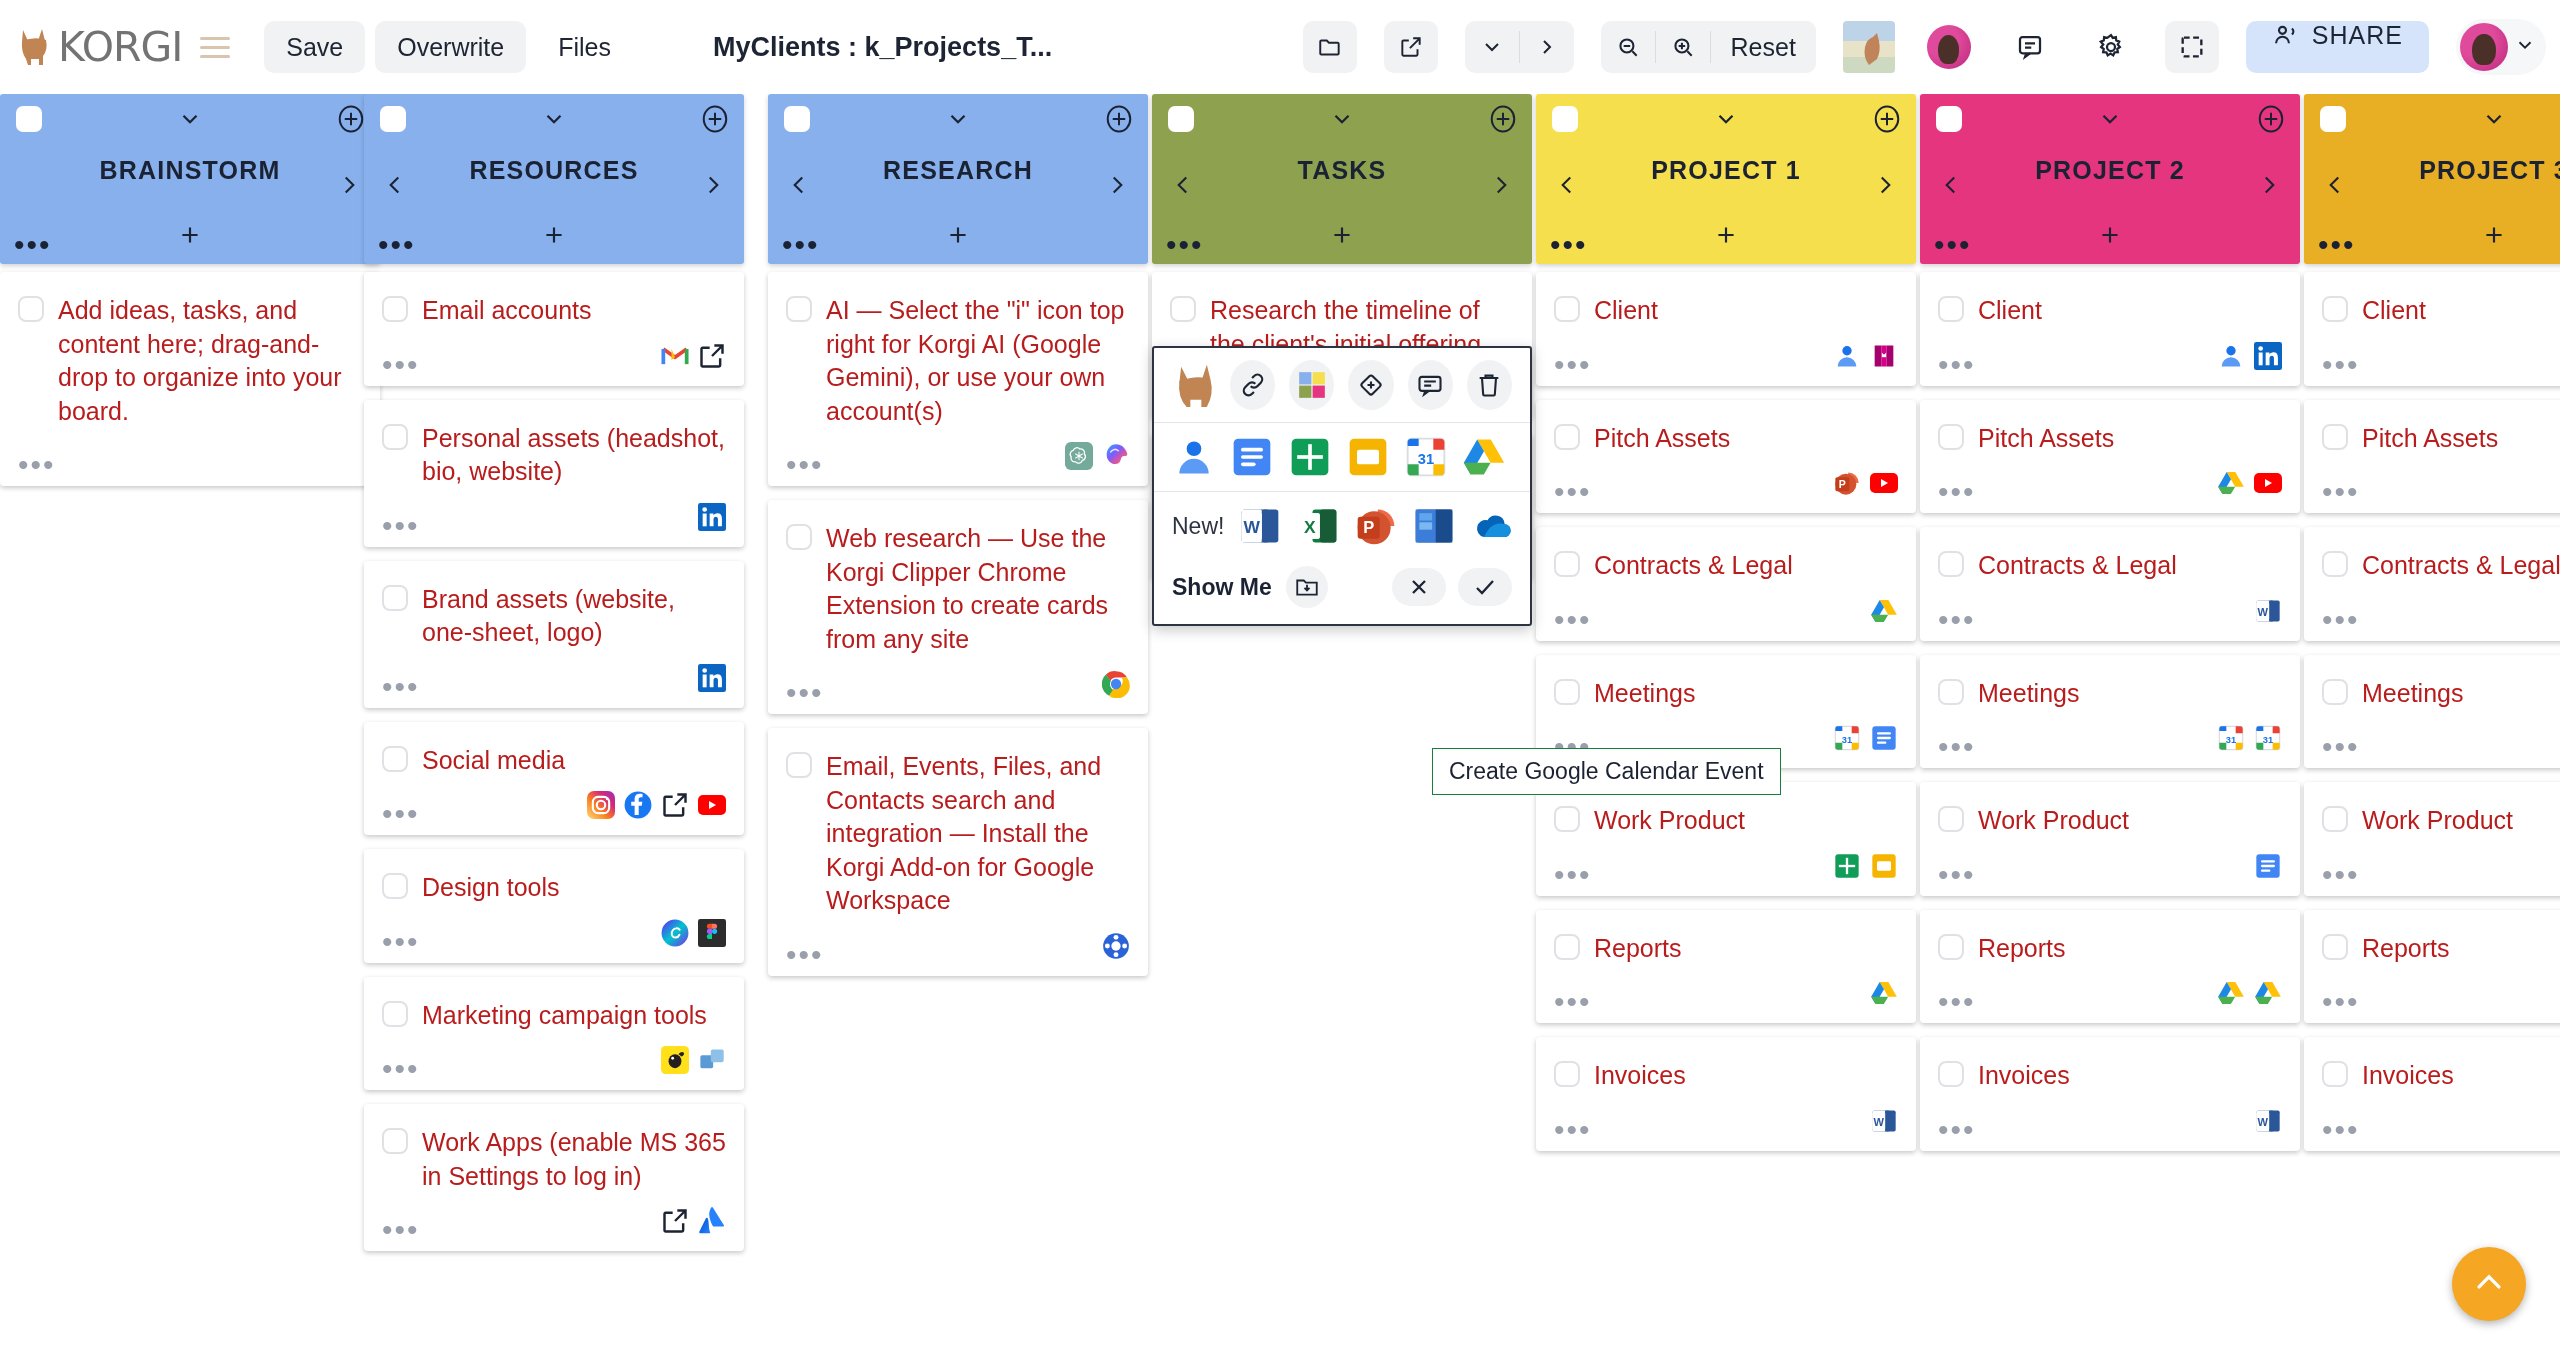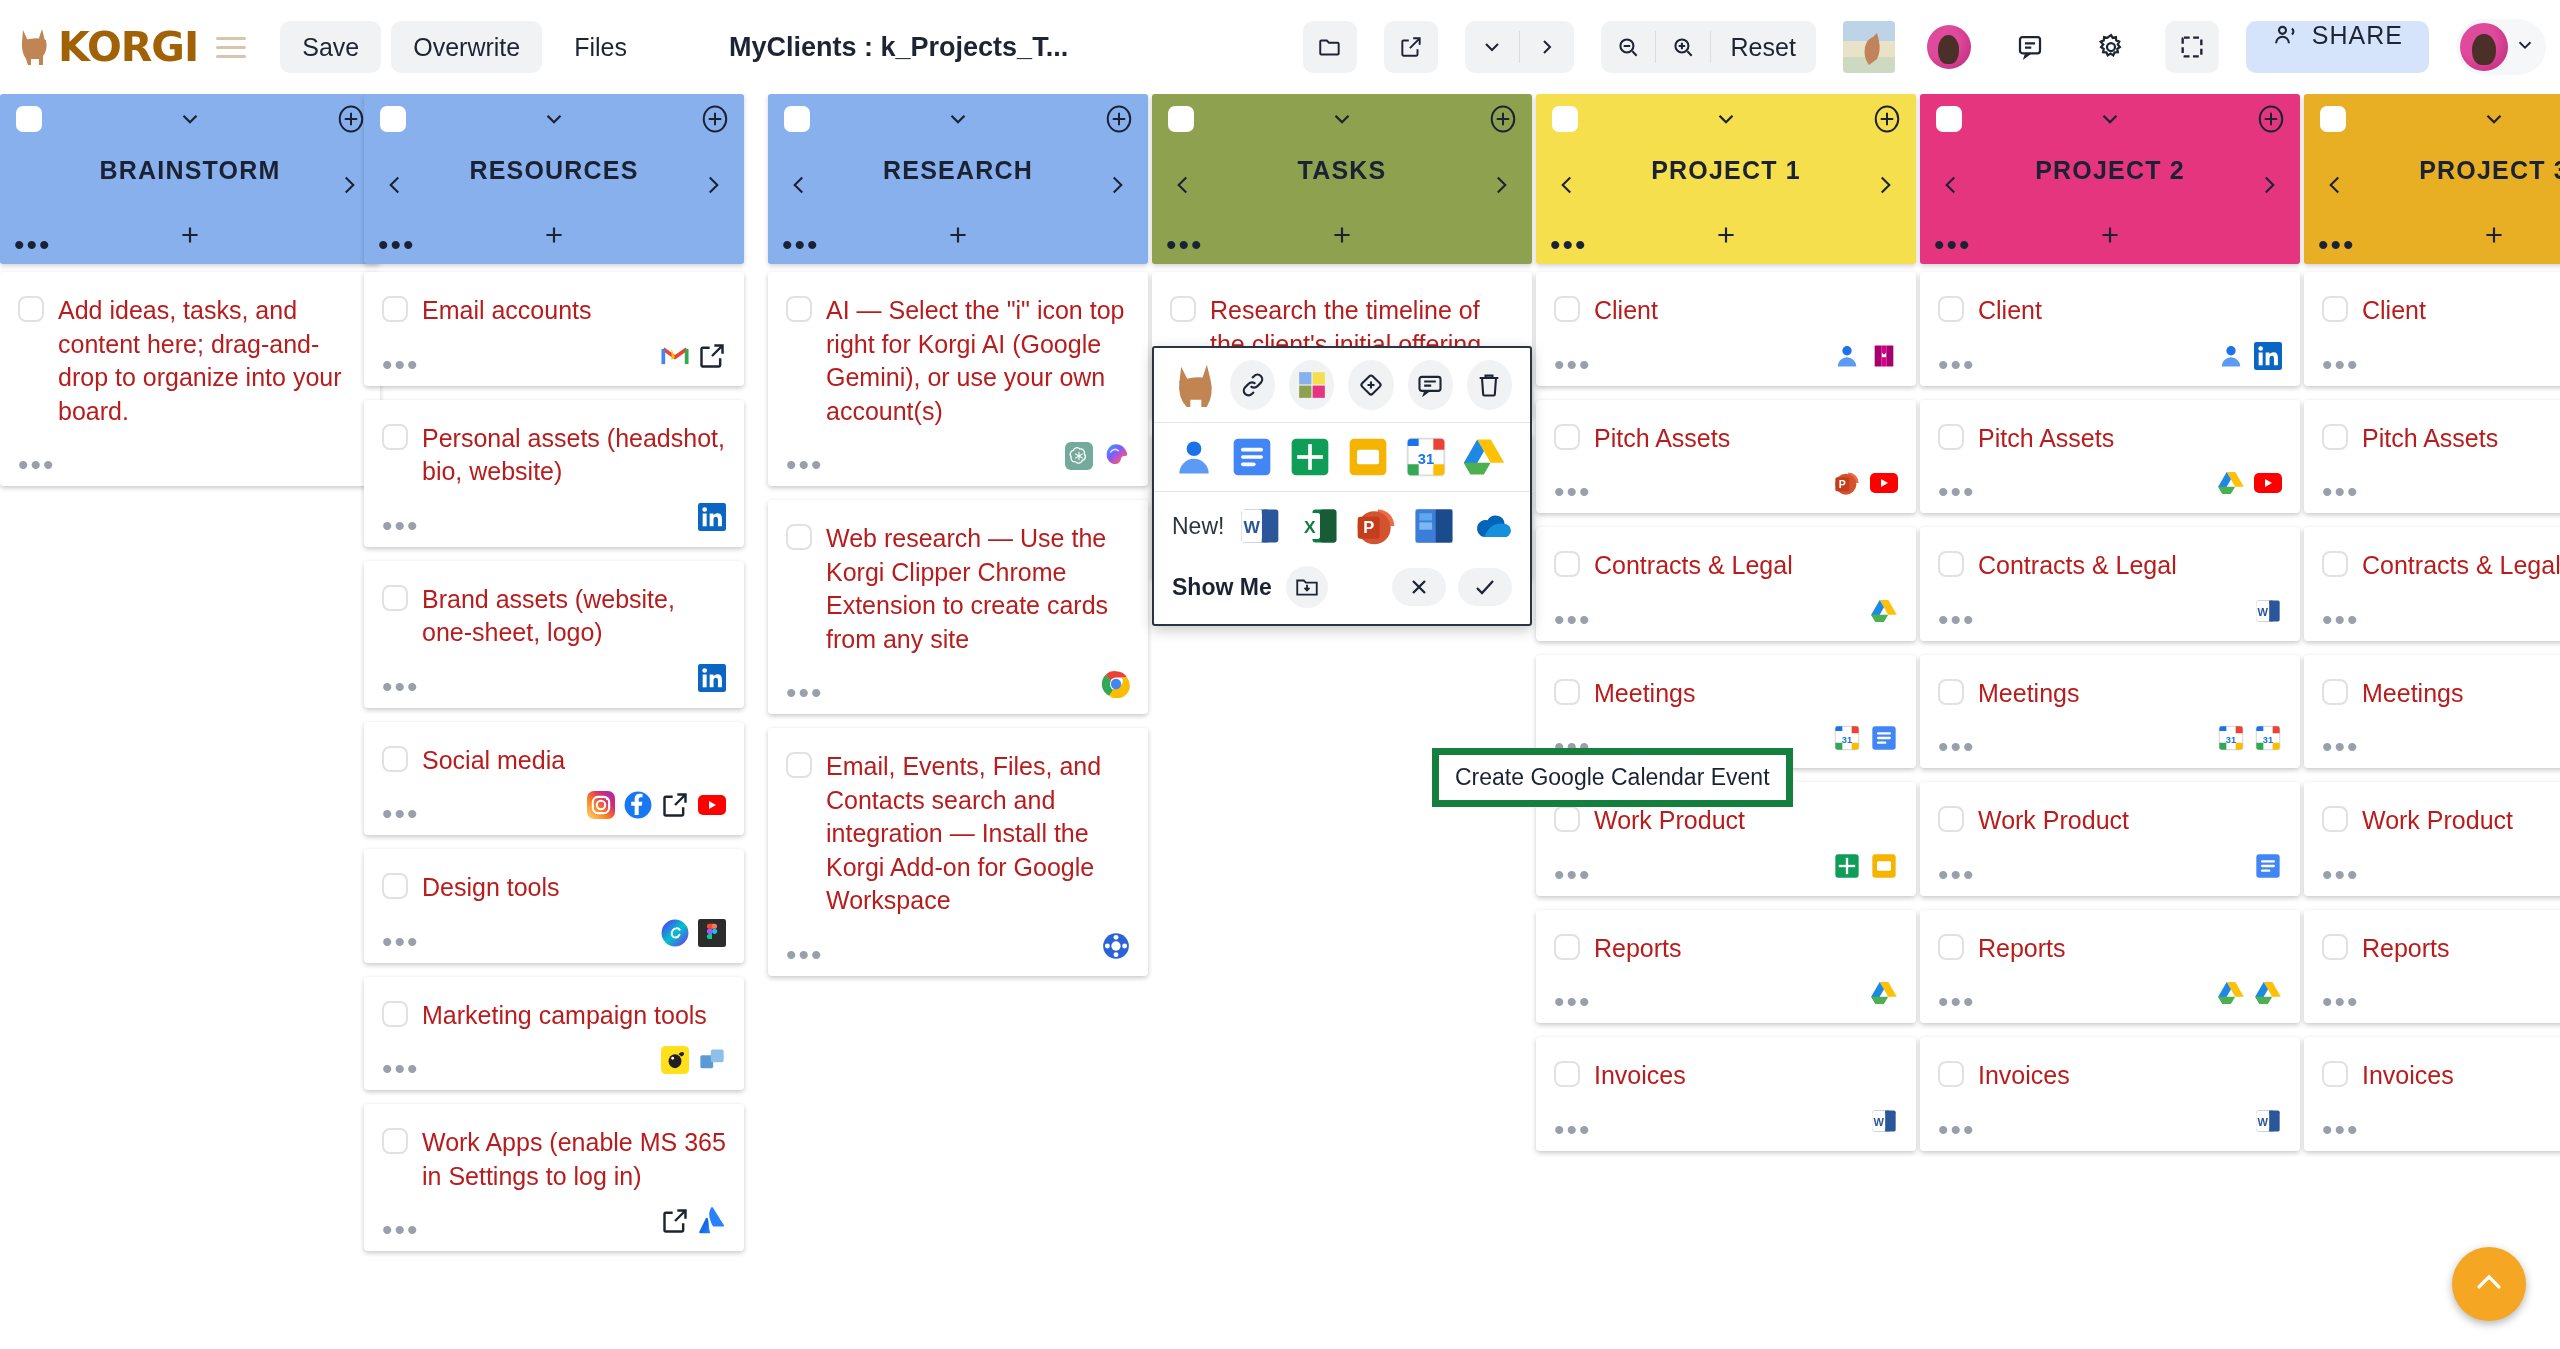--- a/index.html
+++ b/index.html
@@ -14,22 +14,22 @@
   .topbar {
     position: absolute; top: 0; left: 0;
     width: 2560px; height: 94px;
     background: #fff;
     display: flex; align-items: center;
     z-index: 40;
   }
   .logo-wrap { display: flex; align-items: center; margin-left: 18px; gap: 6px; }
   .logo-dog { width: 34px; height: 38px; position: relative; }
   .logo-text {
-    font-size: 41px; font-weight: bold; letter-spacing: -1px;
-    color: #a16207; font-family: "DejaVu Sans", sans-serif;
+    font-size: 41px; font-weight: normal; letter-spacing: -1px;
+    color: #737373; font-family: "DejaVu Sans", sans-serif;
   }
   .hamburger { margin-left: 18px; display: flex; flex-direction: column; gap: 6px; cursor: pointer; }
   .hamburger span { display: block; width: 30px; height: 3px; background: #d9c4ae; border-radius: 2px; }
 
   .tb-btn {
     height: 52px; padding: 0 22px; display: flex; align-items: center;
     font-size: 25px; color: #1d2433; border: none; background: #f1f2f4;
     border-radius: 10px; cursor: pointer; font-family: "Liberation Sans", sans-serif;
   }
   .tb-btn.plain { background: transparent; }
@@ -149,21 +149,21 @@
   }
   .pop-sq { width: 44px; height: 44px; cursor: pointer; display:block; }
   .new-label { font-size: 23px; color: #2d3340; }
   .showme { font-size: 23px; font-weight: bold; color: #1b2233; }
   .pop-bottom { display: flex; align-items: center; padding: 6px 18px 16px 18px; }
   .oval {
     width: 54px; height: 38px; border-radius: 19px; background: #f1f2f4;
     display: flex; align-items: center; justify-content: center; cursor: pointer;
   }
   .tooltip {
-    position: absolute; background: #fff; border: 7px solid #15803d;
+    position: absolute; background: #fff; border: 1px solid #15803d;
     padding: 9px 16px; font-size: 23px; color: #1b2233; white-space: nowrap; z-index: 35;
   }
 
   .fab {
     position: absolute; right: 34px; bottom: 28px; width: 74px; height: 74px;
     border-radius: 50%; background: #f5a623; box-shadow: 0 3px 9px rgba(0,0,0,.3);
     display: flex; align-items: center; justify-content: center; cursor: pointer;
     z-index: 25;
   }
 </style>

